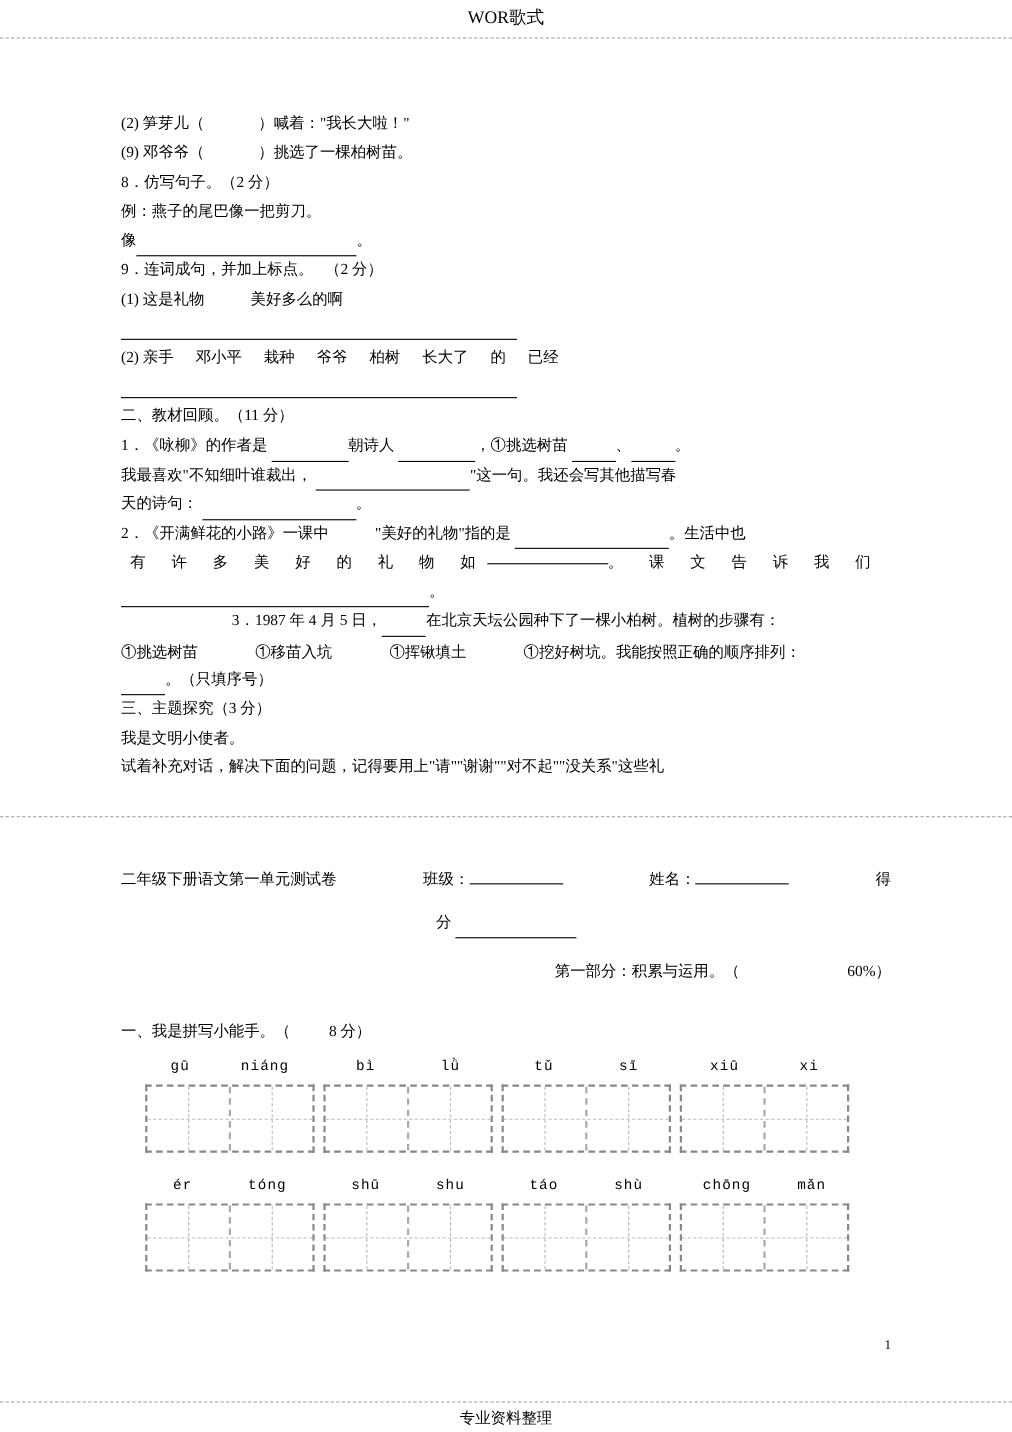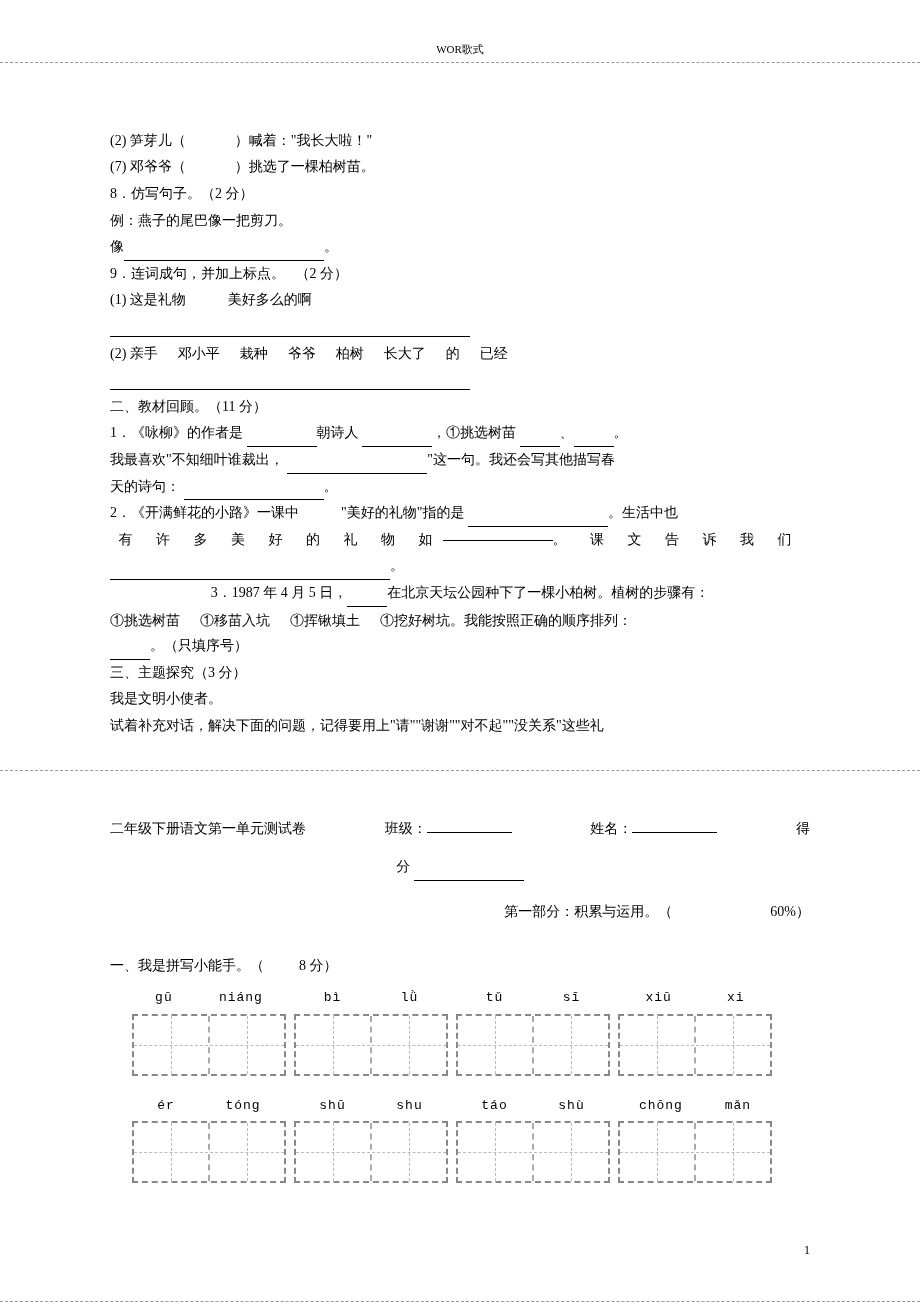--- a/index.html
+++ b/index.html
@@ -6,23 +6,22 @@
     body {
       font-family: "SimSun", "宋体", serif;
       font-size: 14px;
       color: #000;
       background: #fff;
       width: 920px;
       line-height: 1.9;
     }
     .header-label {
       text-align: center;
-      font-size: 11px;
+      font-size: 16px;
       padding: 2px 0;
-      margin-top: 37px;
     }
     .hr-dashed {
       border: none;
       border-top: 1px dashed #999;
       margin: 0;
     }
     .page {
       padding: 65px 110px 40px 110px;
     }
     .line {
@@ -139,21 +138,21 @@
 
 <div class="header-label">WOR歌式</div>
 <hr class="hr-dashed">
 
 <div class="page">
 
   <div class="line">
     <span>(2)  笋芽儿（</span>&nbsp;&nbsp;&nbsp;&nbsp;&nbsp;&nbsp;&nbsp;&nbsp;&nbsp;&nbsp;&nbsp;&nbsp;&nbsp;&nbsp;<span>）喊着："我长大啦！"</span>
   </div>
   <div class="line">
-    <span>(7)  邓爷爷（</span>&nbsp;&nbsp;&nbsp;&nbsp;&nbsp;&nbsp;&nbsp;&nbsp;&nbsp;&nbsp;&nbsp;&nbsp;&nbsp;&nbsp;<span>）挑选了一棵柏树苗。</span>
+    <span>(9)  邓爷爷（</span>&nbsp;&nbsp;&nbsp;&nbsp;&nbsp;&nbsp;&nbsp;&nbsp;&nbsp;&nbsp;&nbsp;&nbsp;&nbsp;&nbsp;<span>）挑选了一棵柏树苗。</span>
   </div>
 
   <div class="line">8．仿写句子。（2 分）</div>
   <div class="line">例：燕子的尾巴像一把剪刀。</div>
   <div class="line">
     <span>像</span><span class="blank-long"></span><span>。</span>
   </div>
 
   <div class="line">
     <span>9．连词成句，并加上标点。</span>&nbsp;&nbsp;&nbsp;<span>（2 分）</span>
@@ -195,21 +194,21 @@
       <span style="letter-spacing:10px">。 课 文 告 诉 我 们</span>
   </div>
   <div class="line">
     <span class="blank-long" style="min-width:280px"></span><span>。</span>
   </div>
 
   <div class="line just" style="width:100%;">
     <span><span>3．1987 年 4 月 5 日，</span><span class="blank-short" style="min-width:40px"></span><span>在北京天坛公园种下了一棵小柏树。</span></span>
     <span>植树的步骤有：</span>
   </div>
-  <div class="line" style="display:flex;gap:20px;">
+  <div class="line" style="display:flex;gap:52px;">
     <span class="circle">①挑选树苗</span>
     <span class="circle">①移苗入坑</span>
     <span class="circle">①挥锹填土</span>
     <span class="circle">①挖好树坑。我能按照正确的顺序排列：</span>
   </div>
   <div class="line">
     <span class="blank-short" style="min-width:40px"></span><span>。（只填序号）</span>
   </div>
 
   <div class="line">三、主题探究（3 分）</div>

